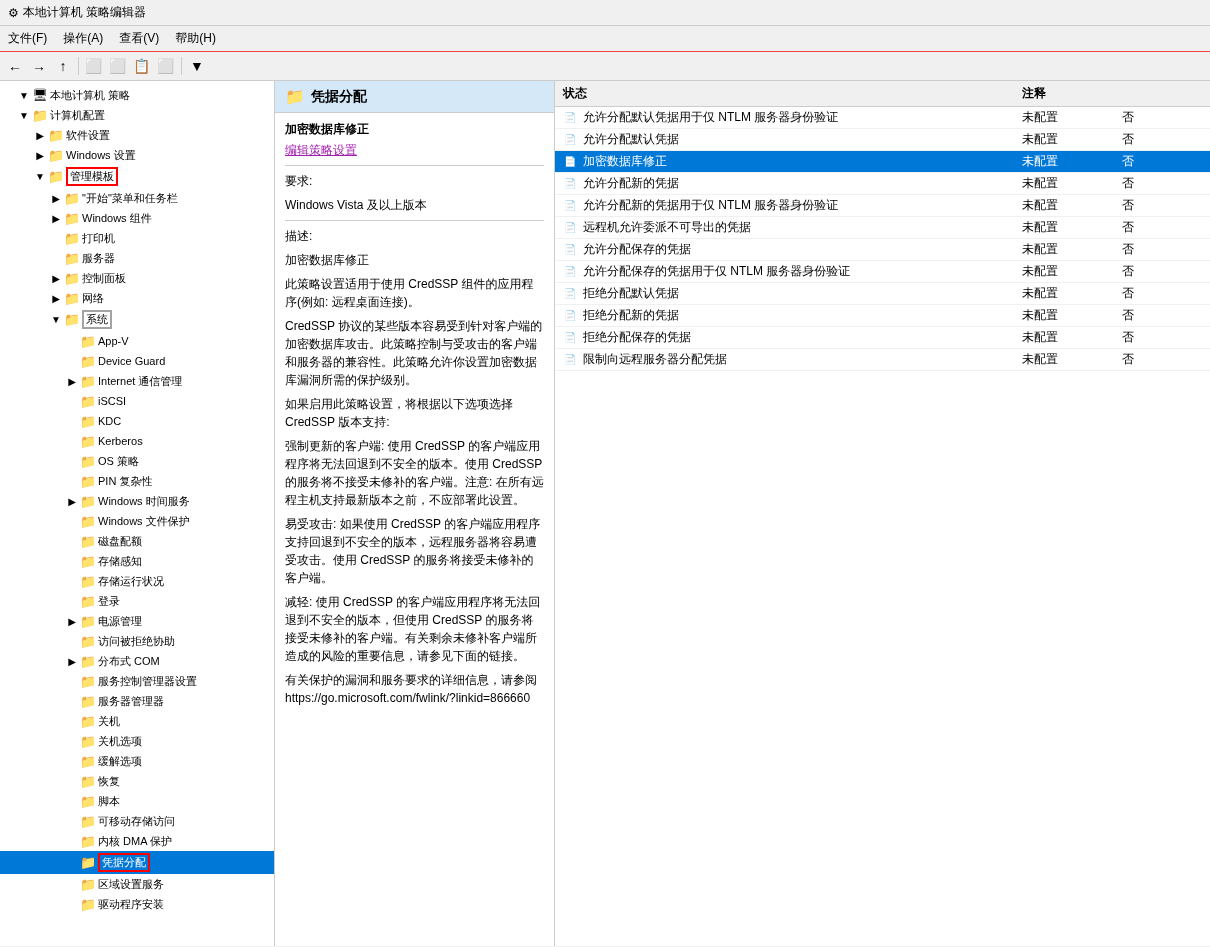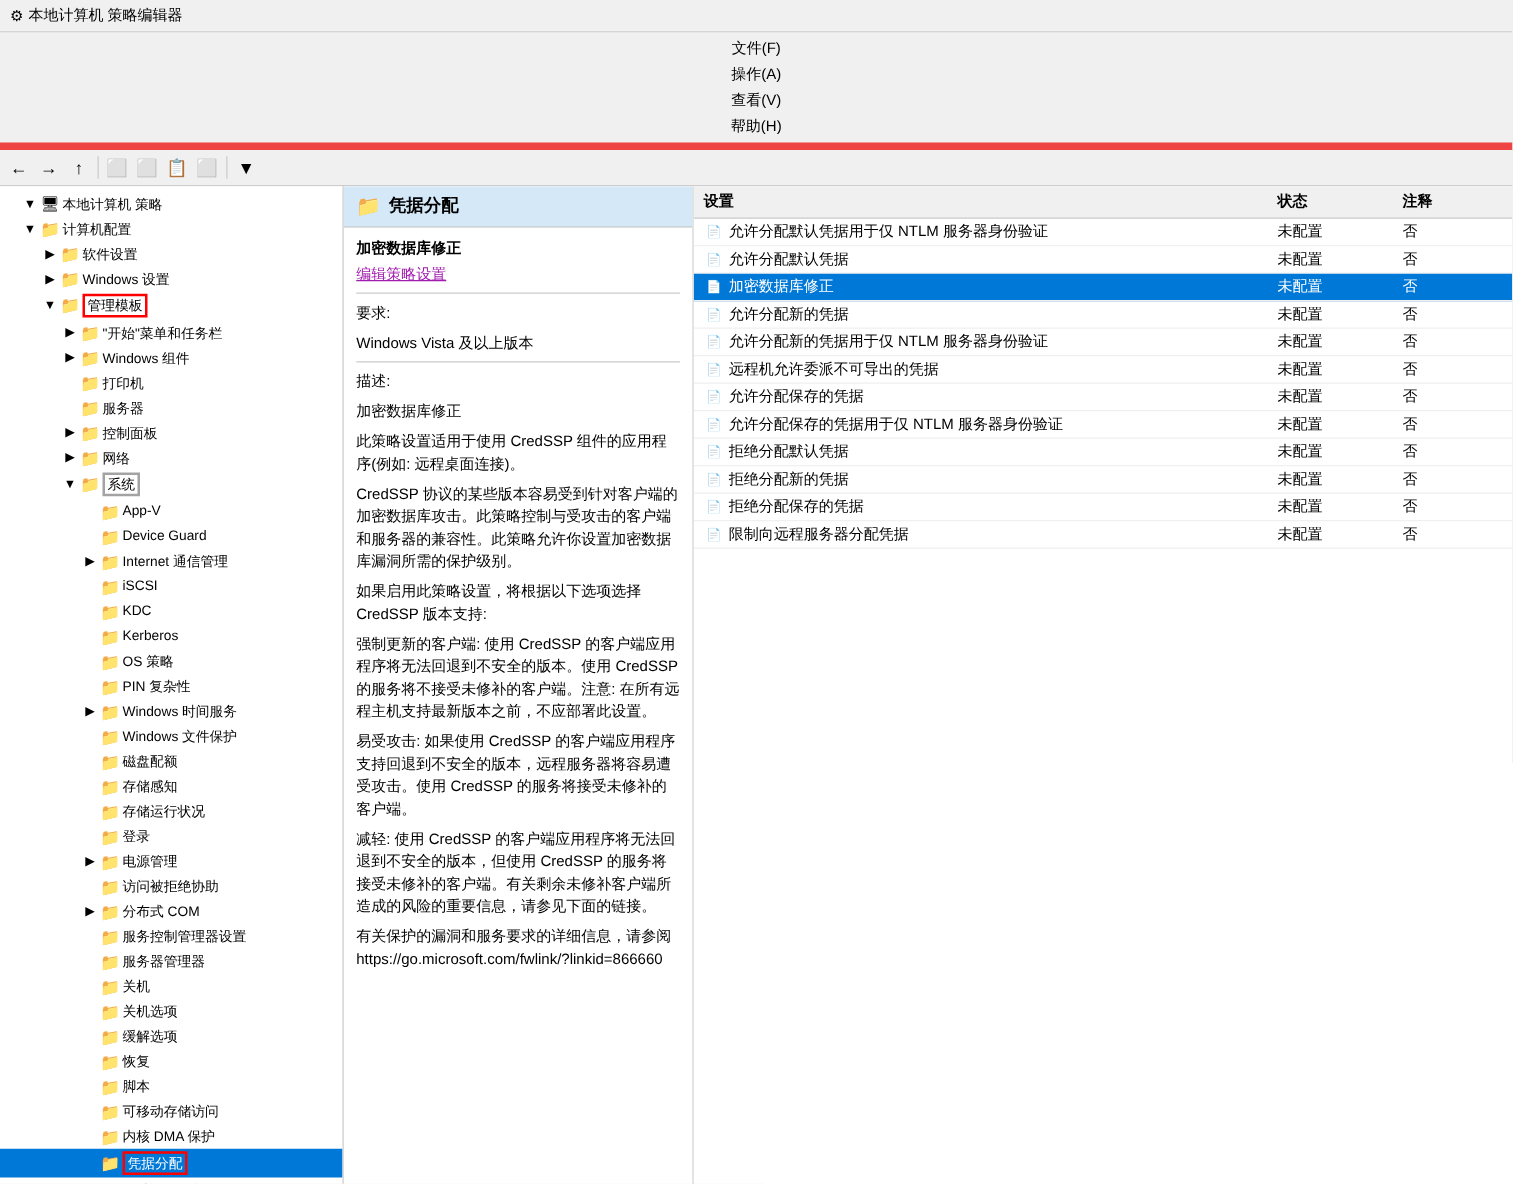--- a/index.html
+++ b/index.html
@@ -3,21 +3,21 @@
   <meta charset="utf-8">
   <style>
     * { margin: 0; padding: 0; box-sizing: border-box; }
     body { font-family: 'Microsoft YaHei', SimSun, sans-serif; font-size: 12px; background: #f0f0f0; color: #000; overflow: hidden; width: 1210px; height: 947px; }
 
     
     .title-bar { background: #f0f0f0; padding: 4px 8px; font-size: 12px; border-bottom: 1px solid #ccc; display: flex; align-items: center; gap: 4px; }
     .title-bar span { color: #000; }
 
     
-    .menu-bar { background: #f0f0f0; padding: 2px 0; border-bottom: 6px solid #ef4444; display: flex; align-items: center; flex-direction: column; }
+    .menu-bar { background: #f0f0f0; padding: 2px 0; border-bottom: 1px solid #ef4444; display: flex; align-items: center; }
     .menu-item { padding: 2px 8px; cursor: pointer; font-size: 12px; }
 
     
     .toolbar { background: #f0f0f0; padding: 3px 4px; border-bottom: 1px solid #ccc; display: flex; align-items: center; gap: 2px; }
     .toolbar-btn { width: 22px; height: 22px; border: 1px solid transparent; background: transparent; cursor: pointer; display: flex; align-items: center; justify-content: center; font-size: 14px; }
     .toolbar-sep { width: 1px; height: 18px; background: #ccc; margin: 0 2px; }
 
     
     .main-container { display: flex; height: calc(947px - 82px); }
 
@@ -367,21 +367,20 @@
         <div class="middle-text">强制更新的客户端: 使用 CredSSP 的客户端应用程序将无法回退到不安全的版本。使用 CredSSP 的服务将不接受未修补的客户端。注意: 在所有远程主机支持最新版本之前，不应部署此设置。</div>
         <div class="middle-text">易受攻击: 如果使用 CredSSP 的客户端应用程序支持回退到不安全的版本，远程服务器将容易遭受攻击。使用 CredSSP 的服务将接受未修补的客户端。</div>
         <div class="middle-text">减轻: 使用 CredSSP 的客户端应用程序将无法回退到不安全的版本，但使用 CredSSP 的服务将接受未修补的客户端。有关剩余未修补客户端所造成的风险的重要信息，请参见下面的链接。</div>
         <div class="middle-text">有关保护的漏洞和服务要求的详细信息，请参阅 https://go.microsoft.com/fwlink/?linkid=866660</div>
       </div>
     </div>
 
     <div class="settings-panel">
 
       <div class="settings-header">
-        <div>设置</div>
         <div>状态</div>
         <div>注释</div>
       </div>
 
       <div class="settings-row">
         <div class="setting-name">
           <span class="setting-icon">📄</span>
           <span>允许分配默认凭据用于仅 NTLM 服务器身份验证</span>
         </div>
         <div class="setting-status">未配置</div>

